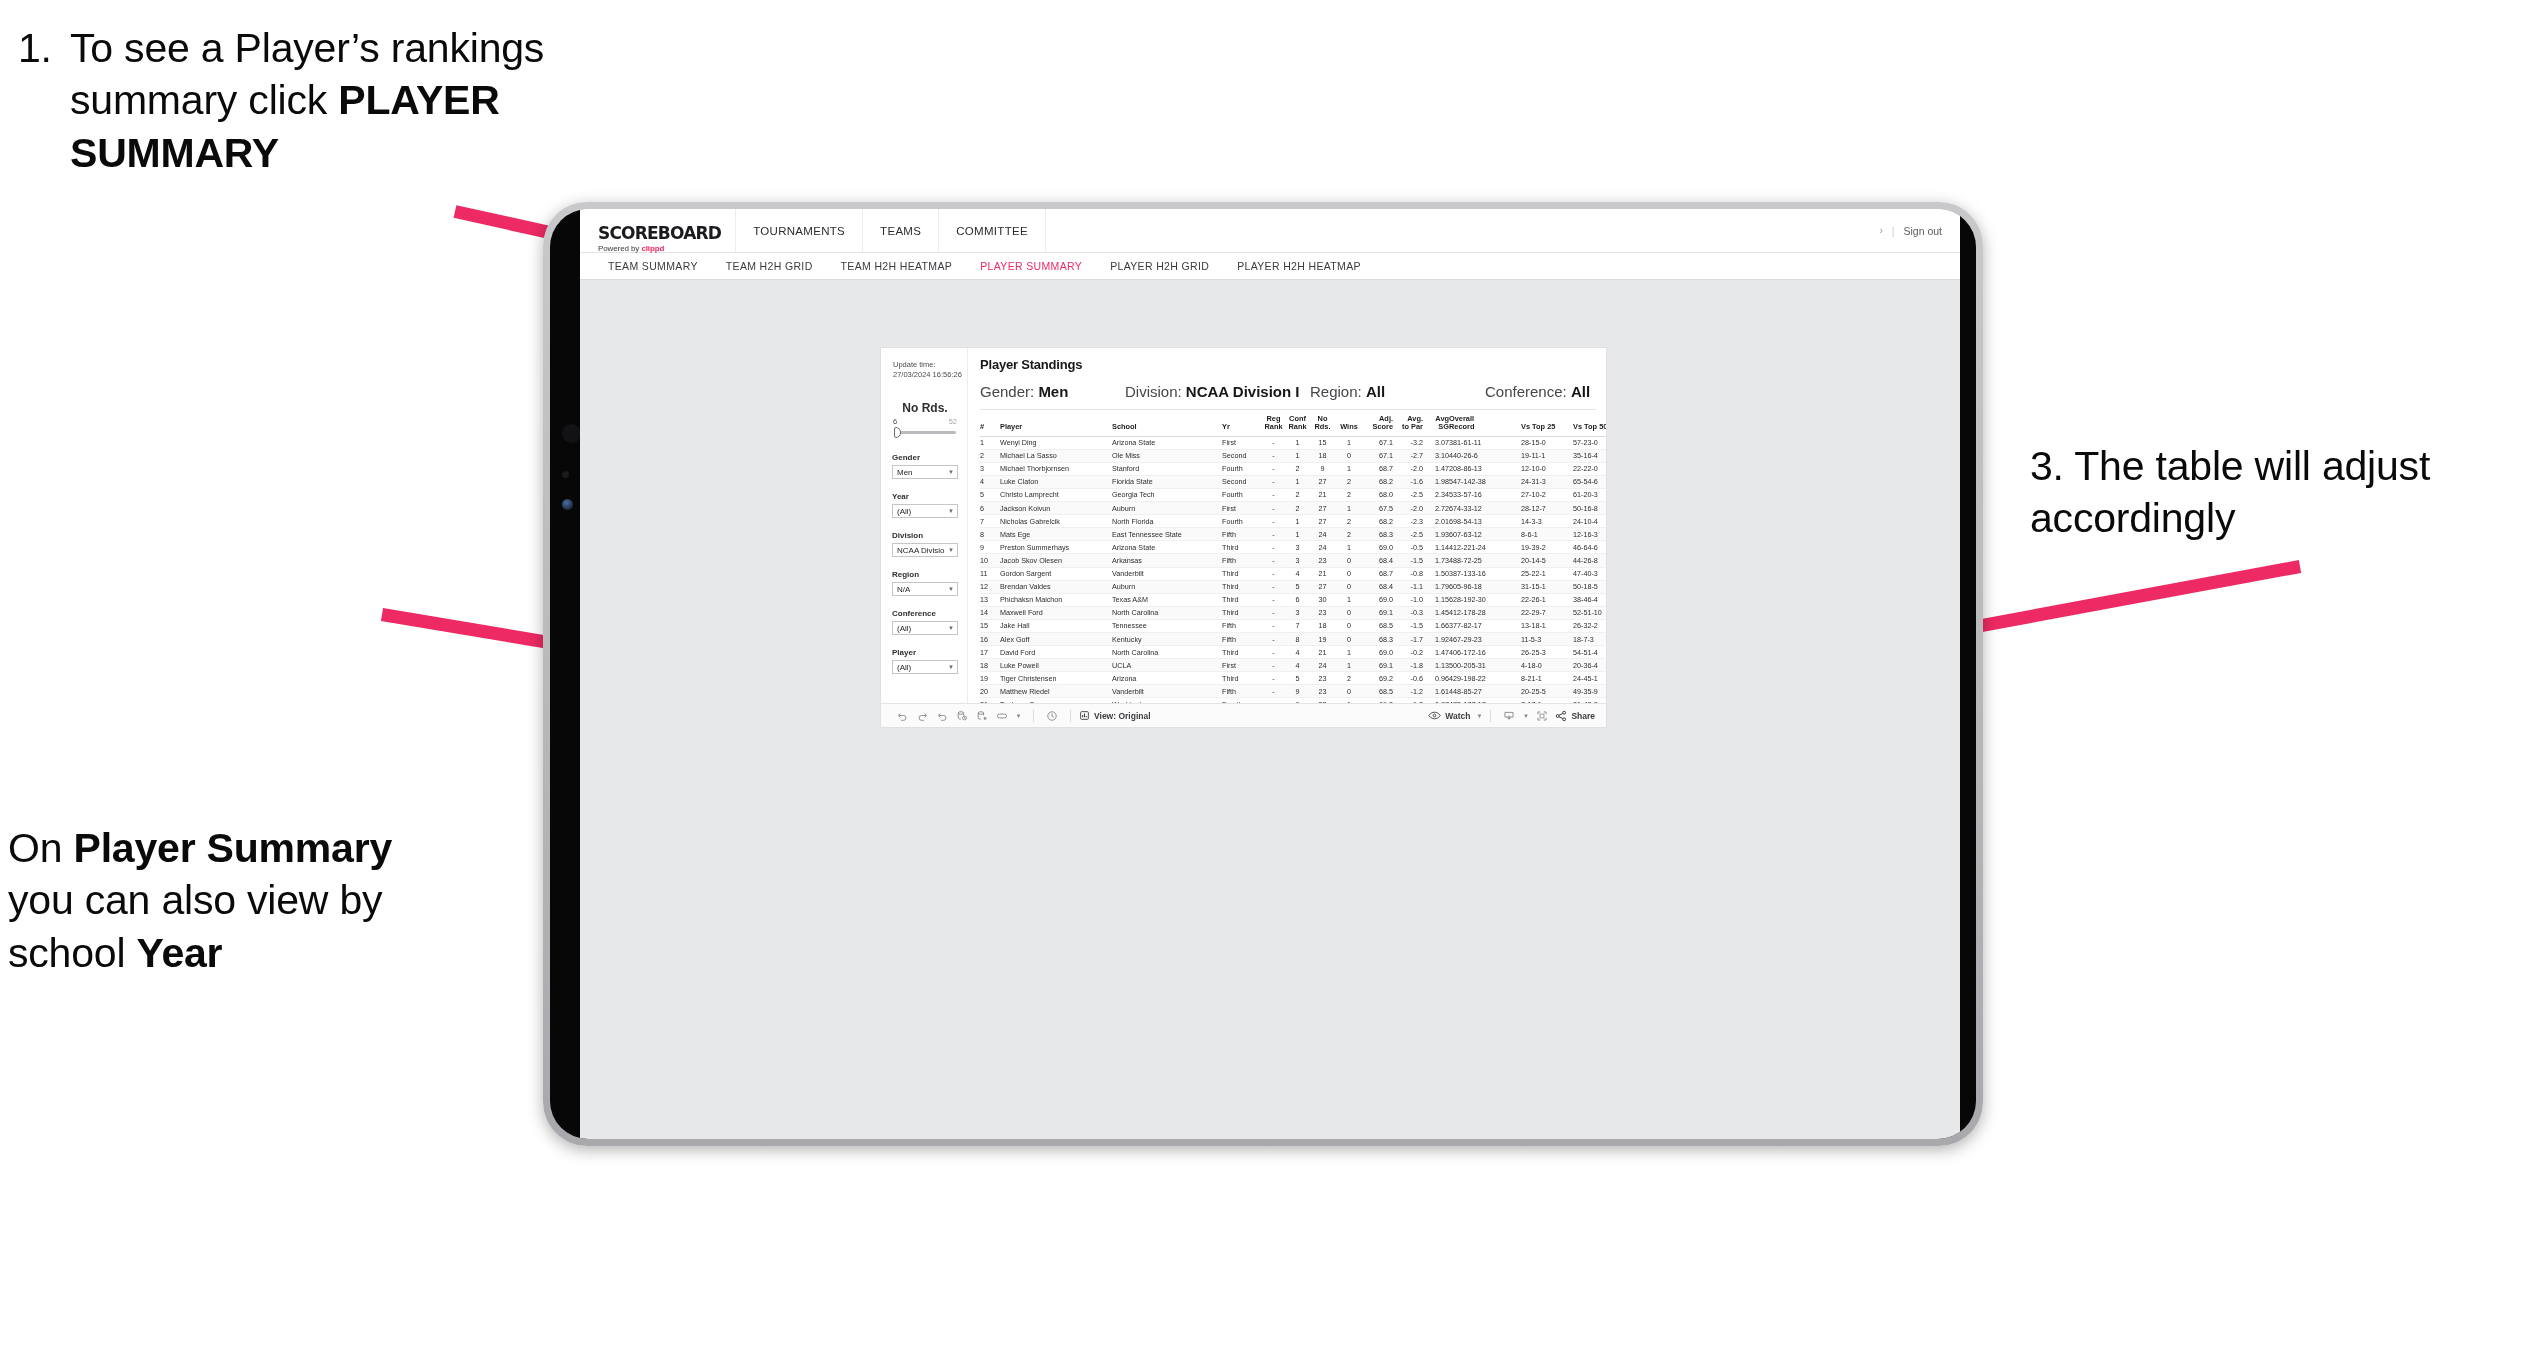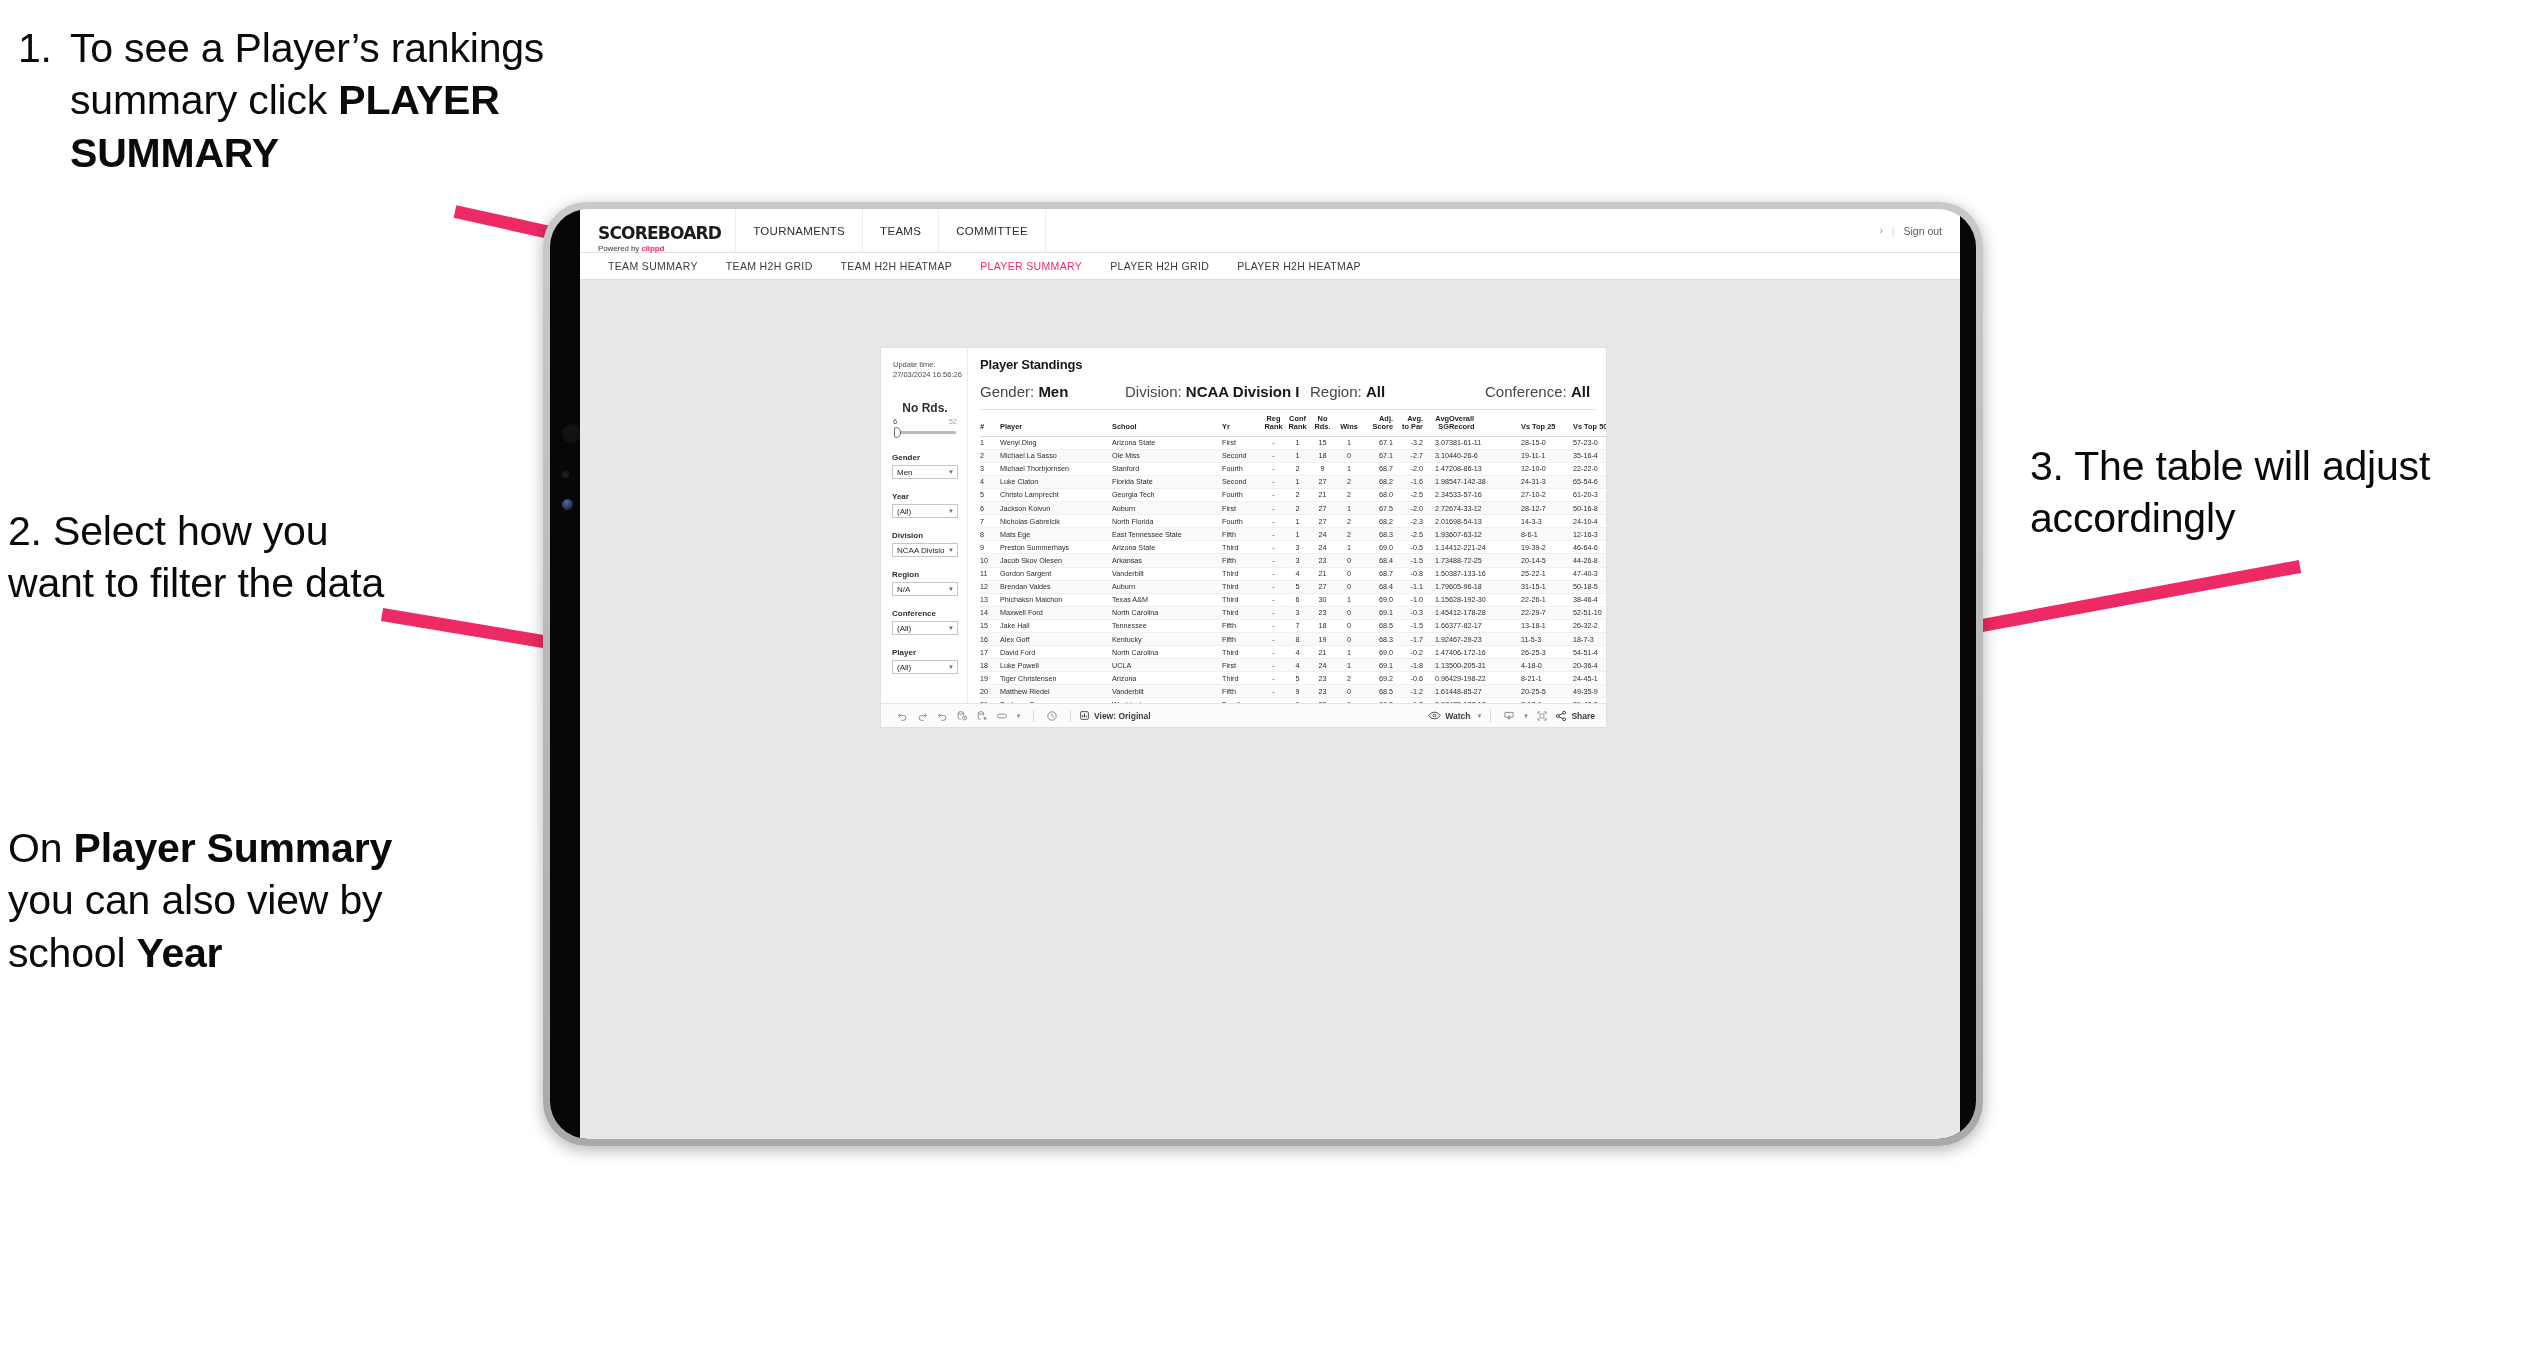--- a/index.html
+++ b/index.html
@@ -181,21 +181,20 @@
 </head>
 <body>
 
 <div id="stage">
 
   <div class="anno" id="anno-1">
     <span class="num">1.</span>
     <span class="body"><span>To see a Player’s rankings summary click </span><b>PLAYER SUMMARY</b></span>
   </div>
 
-  <div class="anno" id="anno-2">2. Select how you want to filter the data</div>
   <div class="anno" id="anno-2b"><span>On </span><b>Player Summary</b><span> you can also view by school </span><b>Year</b></div>
 
   <div class="anno" id="anno-3">3. The table will adjust accordingly</div>
 
   <div class="arrow" id="arrow-1"></div>
   <div class="arrow" id="arrow-2"></div>
   <div class="arrow" id="arrow-3"></div>
 
   <div id="tablet">
     <div id="screen-black">

